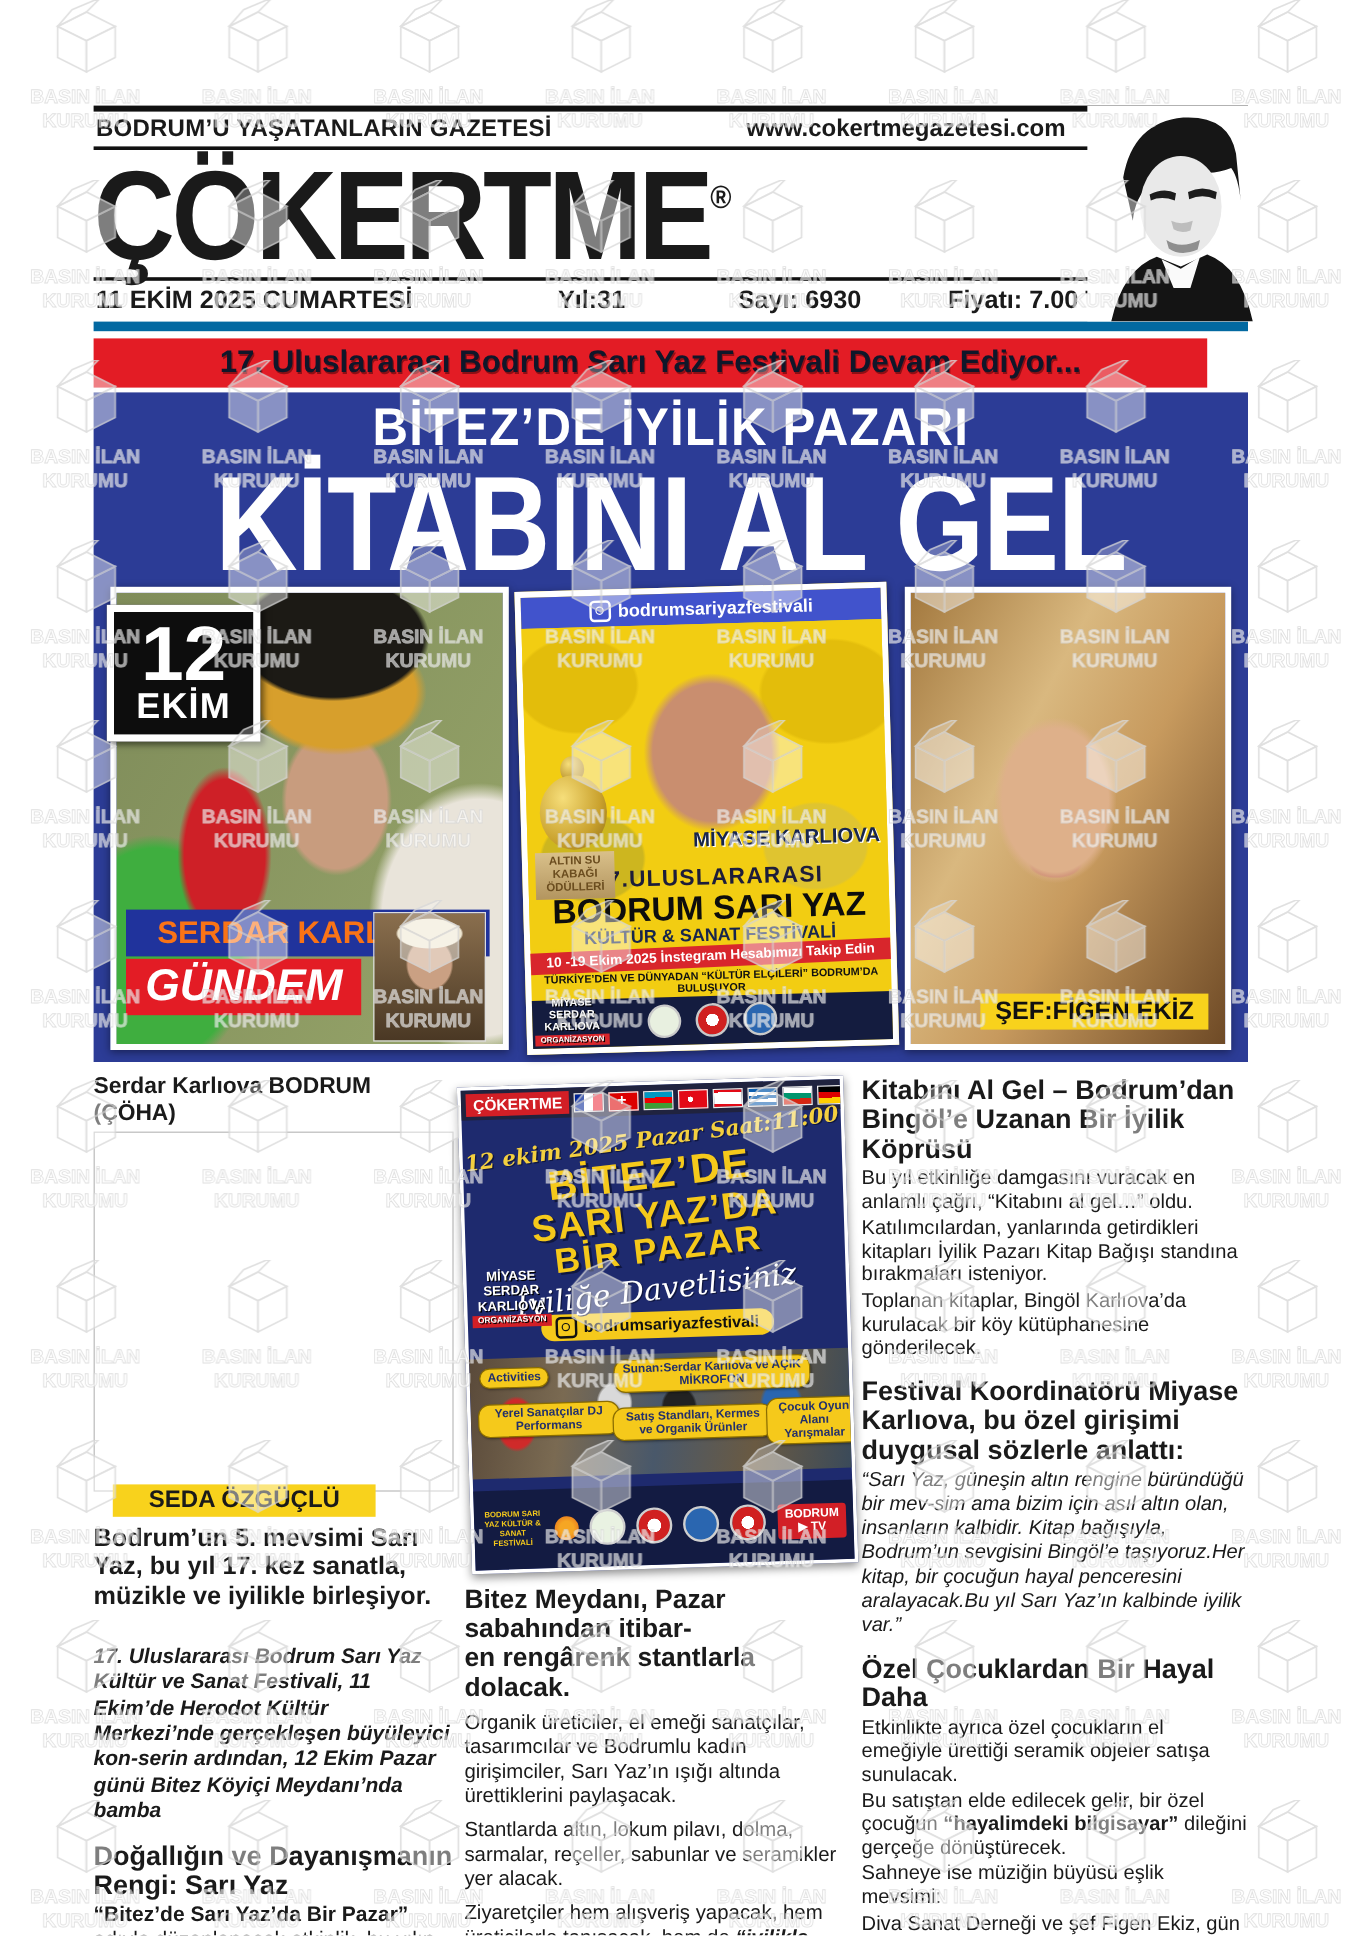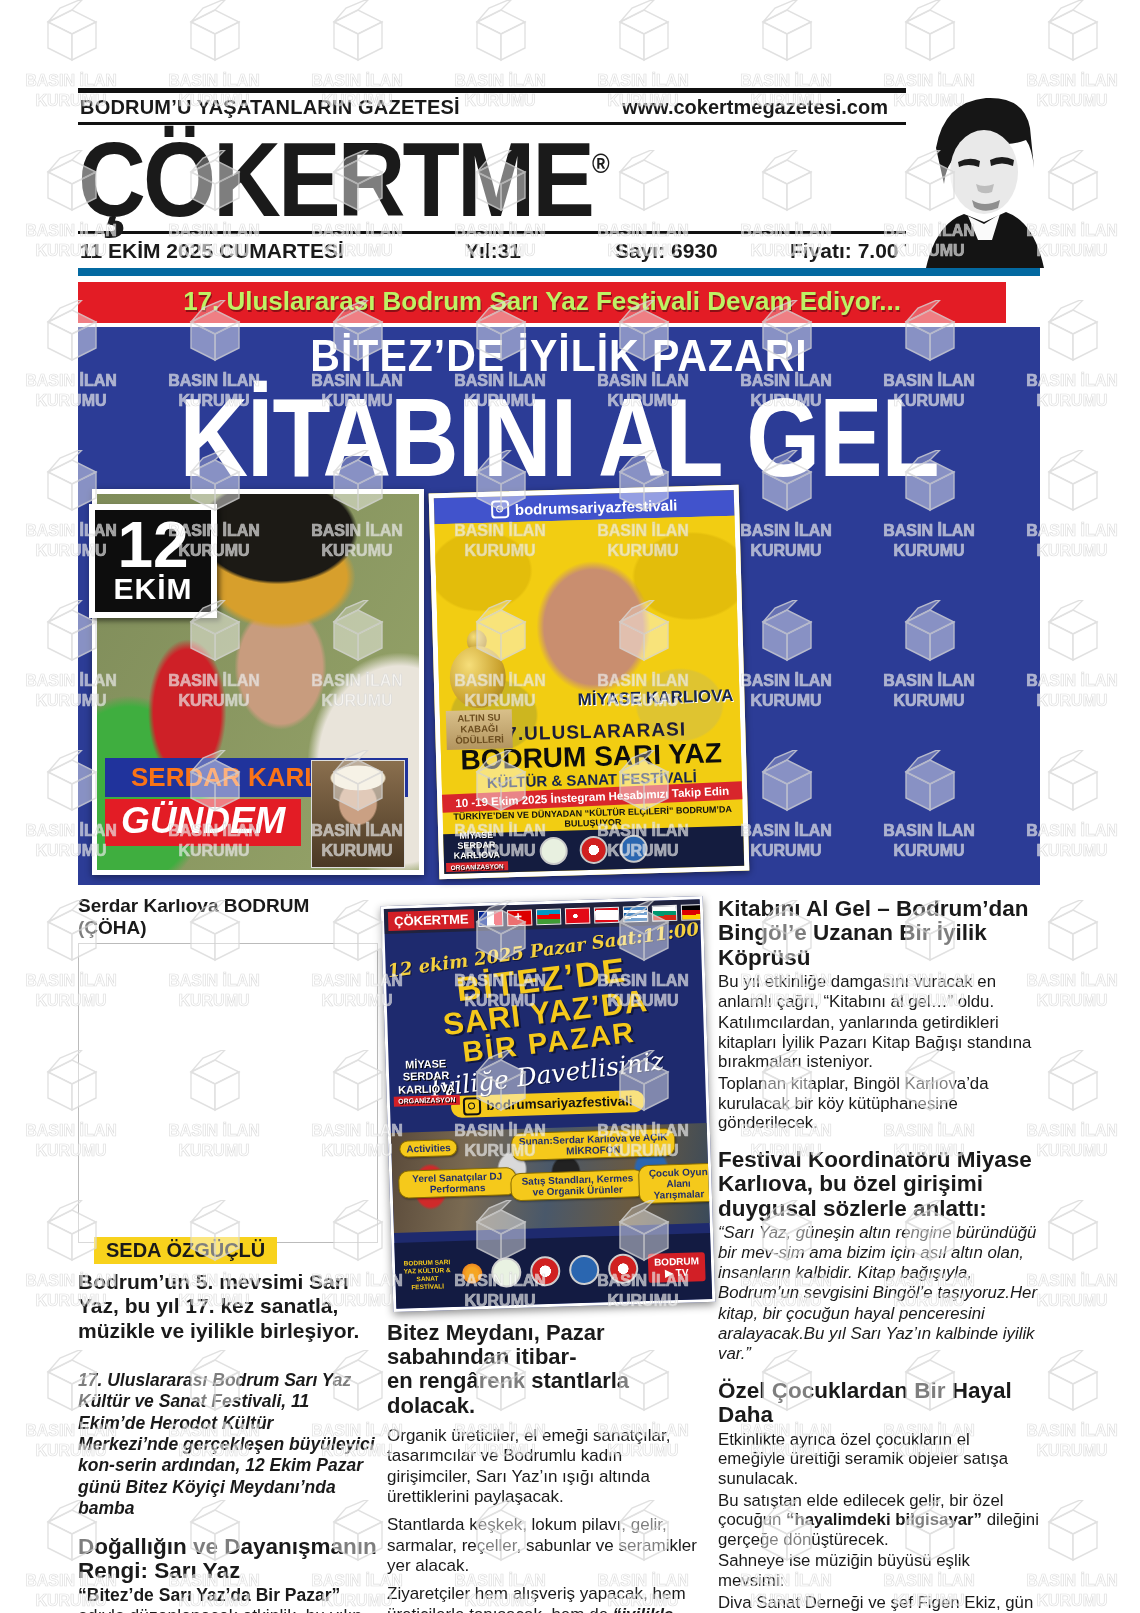--- a/index.html
+++ b/index.html
@@ -16,21 +16,21 @@
   .masthead-wrap{padding:8px 130px 4px 0;}
   .masthead{display:inline-block;font-size:94px;font-weight:bold;letter-spacing:-3px;
             line-height:1;transform:scaleY(1.12);transform-origin:center;}
   .reg{font-size:24px;vertical-align:38px;letter-spacing:0;}
   .dateline{border-top:3px solid #111;border-bottom:8px solid #0369a1;display:flex;
             font-weight:bold;font-size:21px;padding:5px 2px;}
   .dl-date{width:385px;}.dl-year{width:150px;}.dl-issue{width:175px;}.dl-price{}
   .portrait{position:absolute;top:0;right:-8px;width:142px;height:180px;}
 
   
-  .banner{margin-top:6px;width:928px;background:#e31c25;color:#bef264;font-weight:bold;
+  .banner{margin-top:6px;width:928px;background:#e31c25;color:#0f172a;font-weight:bold;
           font-size:26px;text-align:center;padding:4px 0 6px;
           text-shadow:1px 2px 0 #8d0f15;}
   .hero{margin-top:4px;background:#2c3c96;height:552px;position:relative;padding-top:6px;}
   .kicker{text-align:center;color:#fff;font-weight:bold;font-size:41px;letter-spacing:1px;}
   .kicker span{display:inline-block;transform:scaleY(1.08);}
   .headline{text-align:center;color:#fff;font-weight:bold;font-size:95px;line-height:.95;margin-top:4px;}
   .headline span{display:inline-block;transform:scaleY(1.18);transform-origin:top;letter-spacing:-1px;}
   .photos{position:absolute;left:14px;right:14px;top:162px;bottom:10px;display:flex;gap:10px;}
   .card{border:5px solid #fff;box-shadow:0 2px 7px rgba(0,0,0,.45);position:relative;}
   .photo1{width:322px;background:
@@ -104,21 +104,21 @@
   .photo3{height:298px;border:1px solid #bbb;background:
       radial-gradient(52px 30px at 31% 16%, #c89c7e 0 55%, transparent 62%),
       radial-gradient(58px 120px at 30% 58%, #d9cfb6 0 50%, transparent 58%),
       radial-gradient(40px 95px at 29% 62%, #7d7668 0 45%, transparent 55%),
       radial-gradient(46px 55px at 71% 20%, #d9c08a 0 55%, transparent 62%),
       radial-gradient(44px 26px at 70% 30%, #cf9e80 0 50%, transparent 58%),
       radial-gradient(84px 140px at 73% 66%, #e8356f 0 58%, transparent 66%),
       linear-gradient(105deg,#5d4228,#7c5c38 45%,#4f3а22 100%),
       linear-gradient(#6b4f33,#8a6a44);}
   .seda-label{position:relative;margin:-30px 0 0 16px;display:inline-block;background:#f8d21c;
-              font-weight:bold;font-size:20px;padding:2px 12px;}
+              font-weight:bold;font-size:20px;padding:2px 30px;}
   .lead{font-size:21px;font-weight:bold;line-height:1.16;margin-top:6px;}
   .ital{font-size:17.5px;font-weight:bold;font-style:italic;line-height:1.22;margin-top:27px;}
   .h-col{font-size:22.5px;font-weight:bold;line-height:1.05;margin-top:16px;}
   .p{font-size:17.5px;line-height:1.2;margin-top:2px;}
   .bseg{font-weight:bold;}
 
   
   .poster2{height:400px;transform:rotate(-1.8deg);border:3px solid #fff;
            box-shadow:0 3px 8px rgba(0,0,0,.45);background:#1e2a6e;position:relative;
            overflow:hidden;margin:6px 0 0;}
@@ -261,20 +261,23 @@
             <span class="medal m3"></span>
           </div>
           <div class="stamp sl">
             <span>MİYASE</span><br>
             <span>SERDAR</span><br>
             <span>KARLIOVA</span>
             <span class="tag">ORGANİZASYON</span>
           </div>
         </div>
 
+        <div class="card photo2">
+          <div class="chef-label">ŞEF:FİGEN EKİZ</div>
+        </div>
       </div>
     </div>
 
     <div class="cols">
 
       <div class="colL">
         <div class="byline">Serdar Karlıova  BODRUM (ÇÖHA)</div>
         <div class="photo3"></div>
         <div class="seda-label">SEDA ÖZGÜÇLÜ</div>
         <div class="lead">Bodrum’un 5. mevsimi Sarı Yaz, bu yıl 17. kez sanatla, müzikle ve iyilikle birleşiyor.</div>
@@ -330,21 +333,21 @@
             <span class="em em4"></span>
             <span class="tvbox"><span>BODRUM</span><br><span>▶ TV</span></span>
           </div>
         </div>
 
         <div class="h-mid">
           <div>Bitez Meydanı, Pazar sabahından itibar-</div>
           <div>en rengârenk stantlarla dolacak.</div>
         </div>
         <div class="pm">Organik üreticiler, el emeği sanatçılar, tasarımcılar ve Bodrumlu kadın girişimciler, Sarı Yaz’ın ışığı altında ürettiklerini paylaşacak.</div>
-        <div class="pm">Stantlarda keşkek, lokum pilavı, gelir, sarmalar, reçeller, sabunlar ve seramikler yer alacak.</div>
+        <div class="pm">Stantlarda altın, lokum pilavı, dolma, sarmalar, reçeller, sabunlar ve seramikler yer alacak.</div>
         <div class="pm"><span>Ziyaretçiler hem alışveriş yapacak, hem üreticilerle tanışacak, hem de </span><span class="bi">“iyilikle kazanılan bir pazarın”</span></div>
 
       </div>
 
       <div class="colR">
         <div class="h-r">Kitabını Al Gel – Bodrum’dan Bingöl’e Uzanan Bir İyilik Köprüsü</div>
         <div class="p-r">Bu yıl etkinliğe damgasını vuracak en anlamlı çağrı, “Kitabını al gel…” oldu.</div>
         <div class="p-r">Katılımcılardan, yanlarında getirdikleri kitapları İyilik Pazarı Kitap Bağışı standına bırakmaları isteniyor.</div>
         <div class="p-r">Toplanan kitaplar, Bingöl Karlıova’da kurulacak bir köy kütüphanesine gönderilecek.</div>
         <div class="h-r gap">Festival Koordinatörü Miyase Karlıova, bu özel girişimi duygusal sözlerle anlattı:</div>

